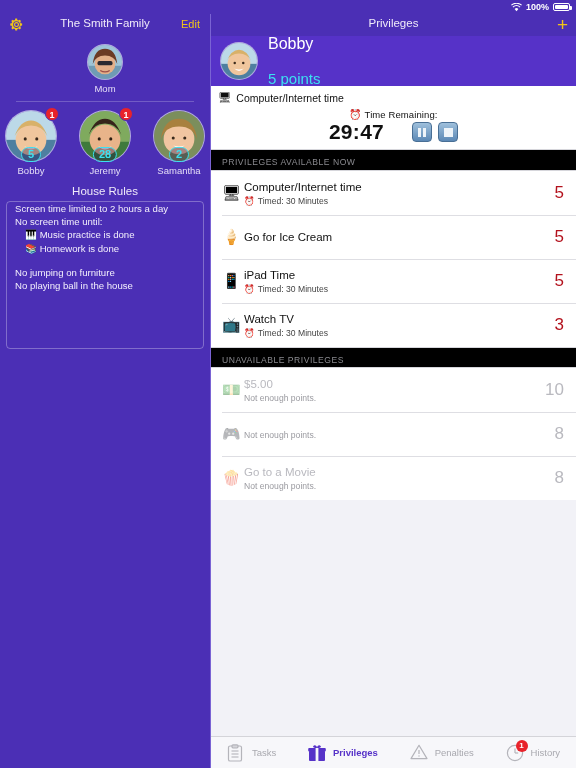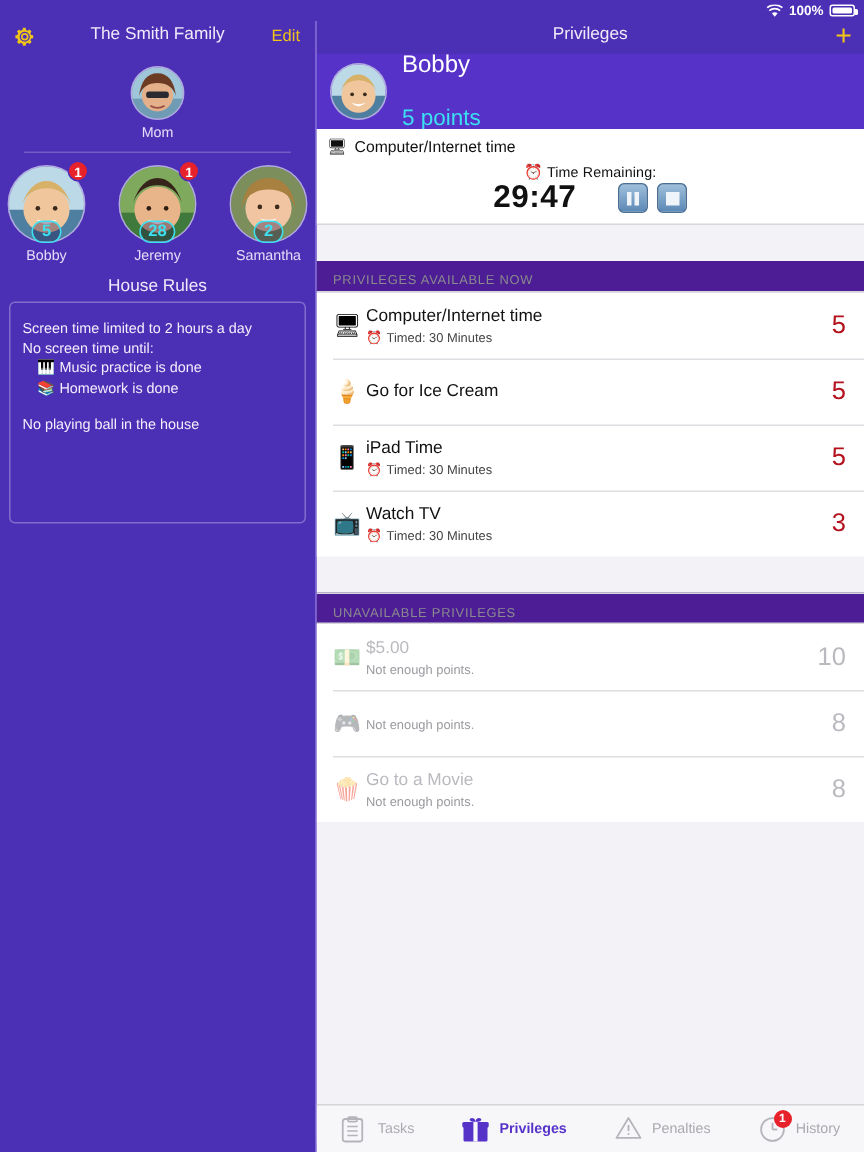--- a/index.html
+++ b/index.html
@@ -79,21 +79,21 @@
     border:1.5px solid #3ce0f0; border-radius:9px;
     background:rgba(20,10,70,.35);
     color:#3ce0f0; font-size:11px; line-height:13px; font-weight:bold;
   }
   .kid-name { font-size:9.5px; color:#e4ddf7; margin-top:3px; }
 
   .rules-title { text-align:center; font-size:11.5px; color:#efeaf9; margin-top:9px; }
   .rules-box {
     margin:4px 6px 0 6px; height:148px;
     border:1px solid rgba(255,255,255,.3); border-radius:4px;
-    padding:11px 8px; color:#f2eefc; font-size:9.6px; line-height:13.2px;
+    padding:0 8px; color:#f2eefc; font-size:9.6px; line-height:13.2px;
   }
   .rules-box .indent { padding-left:10px; }
   .rules-gap { height:11px; }
 
   
   .panel {
     position:absolute; left:211px; top:14px; width:365px; height:754px;
     background:#f2f2f7;
   }
   .panel-divider {
@@ -141,24 +141,23 @@
     background:linear-gradient(#9fc0dc,#5b88b5);
     border:1px solid #496f95;
     display:flex; align-items:center; justify-content:center;
   }
   .tbtn .pause-bars { display:flex; gap:2px; }
   .tbtn .pause-bars i { width:3px; height:9px; background:#eef4f9; display:block; }
   .tbtn .stop-sq { width:9px; height:9px; background:#eef4f9; }
 
   
   .sec-head {
-    height:21px; background:#4c1d95; color:#8a8a8f;
+    height:21px; background:#000000; color:#8a8a8f;
     font-size:8.6px; letter-spacing:.5px; padding:7px 0 0 11px;
     border-bottom:1px solid #d6d6db;
-    margin-top:24px;
   }
   .sec-head.nb { border-top:1px solid #d6d6db; }
 
   .rows { background:#ffffff; }
   .row {
     height:44px; display:flex; align-items:center; position:relative;
     padding-left:11px; padding-right:12px;
   }
   .row + .row::before {
     content:""; position:absolute; left:11px; right:0; top:0; height:1px; background:#dedee3;
@@ -306,20 +305,21 @@
       </div>
     </div>
 
     <div class="rules-title">House Rules</div>
     <div class="rules-box">
       <div><span>Screen time limited to 2 hours a day</span></div>
       <div><span>No screen time until:</span></div>
       <div class="indent"><span>🎹</span> <span>Music practice is done</span></div>
       <div class="indent"><span>📚</span> <span>Homework is done</span></div>
       <div class="rules-gap"></div>
+      <div><span>No jumping on furniture</span></div>
       <div><span>No playing ball in the house</span></div>
     </div>
   </div>
 
   <div class="panel">
     <div class="panel-nav">
       <div class="panel-title">Privileges</div>
       <div class="plus-btn">+</div>
     </div>
 

